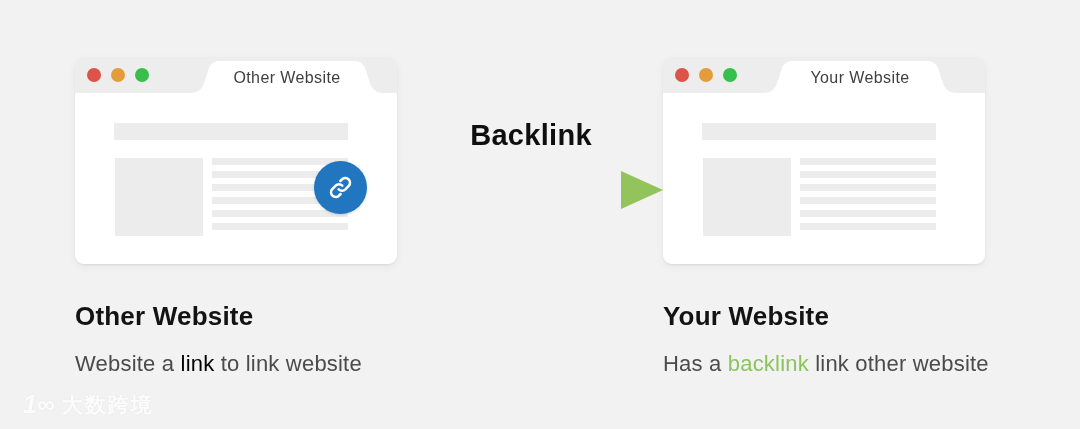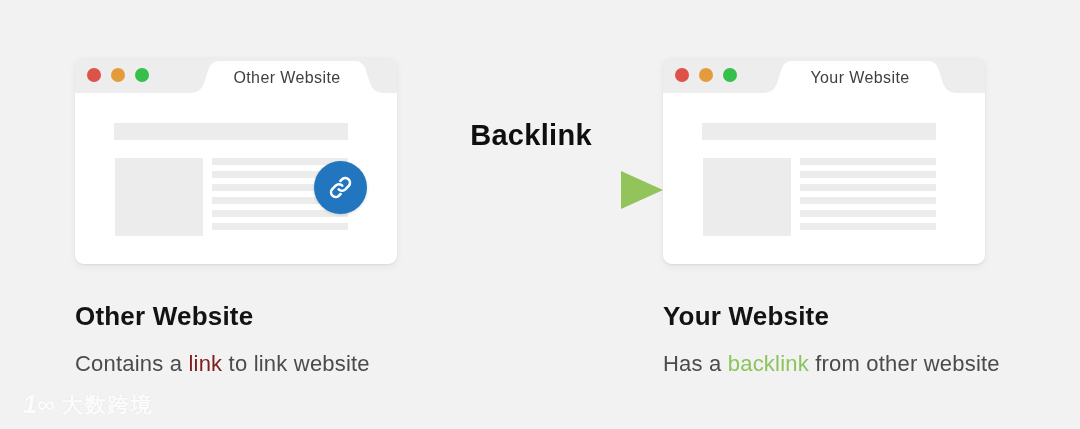--- a/index.html
+++ b/index.html
@@ -202,26 +202,26 @@
       <div class="ph ph-line pl2"></div>
       <div class="ph ph-line pl3"></div>
       <div class="ph ph-line pl4"></div>
       <div class="ph ph-line pl5"></div>
       <div class="ph ph-line pl6"></div>
     </div>
   </div>
 
   <div class="caption cap-left">
     <div class="cap-title">Other Website</div>
-    <div class="cap-sub"><span>Contains a </span><span style="color: #7f1d1d;">link</span><span> to link website</span></div>
+    <div class="cap-sub"><span>Website a </span><span style="color: #000000;">link</span><span> to link website</span></div>
   </div>
 
   <div class="caption cap-right">
     <div class="cap-title">Your Website</div>
-    <div class="cap-sub"><span>Has a </span><span style="color: rgb(140, 196, 92);">backlink</span><span> from other website</span></div>
+    <div class="cap-sub"><span>Has a </span><span style="color: rgb(140, 196, 92);">backlink</span><span> link other website</span></div>
   </div>
 
   <div class="watermark">
     <span class="wm-mark">1∞</span>
     <span class="wm-text">大数跨境</span>
   </div>
 
 </div>
 
 </body></html>

